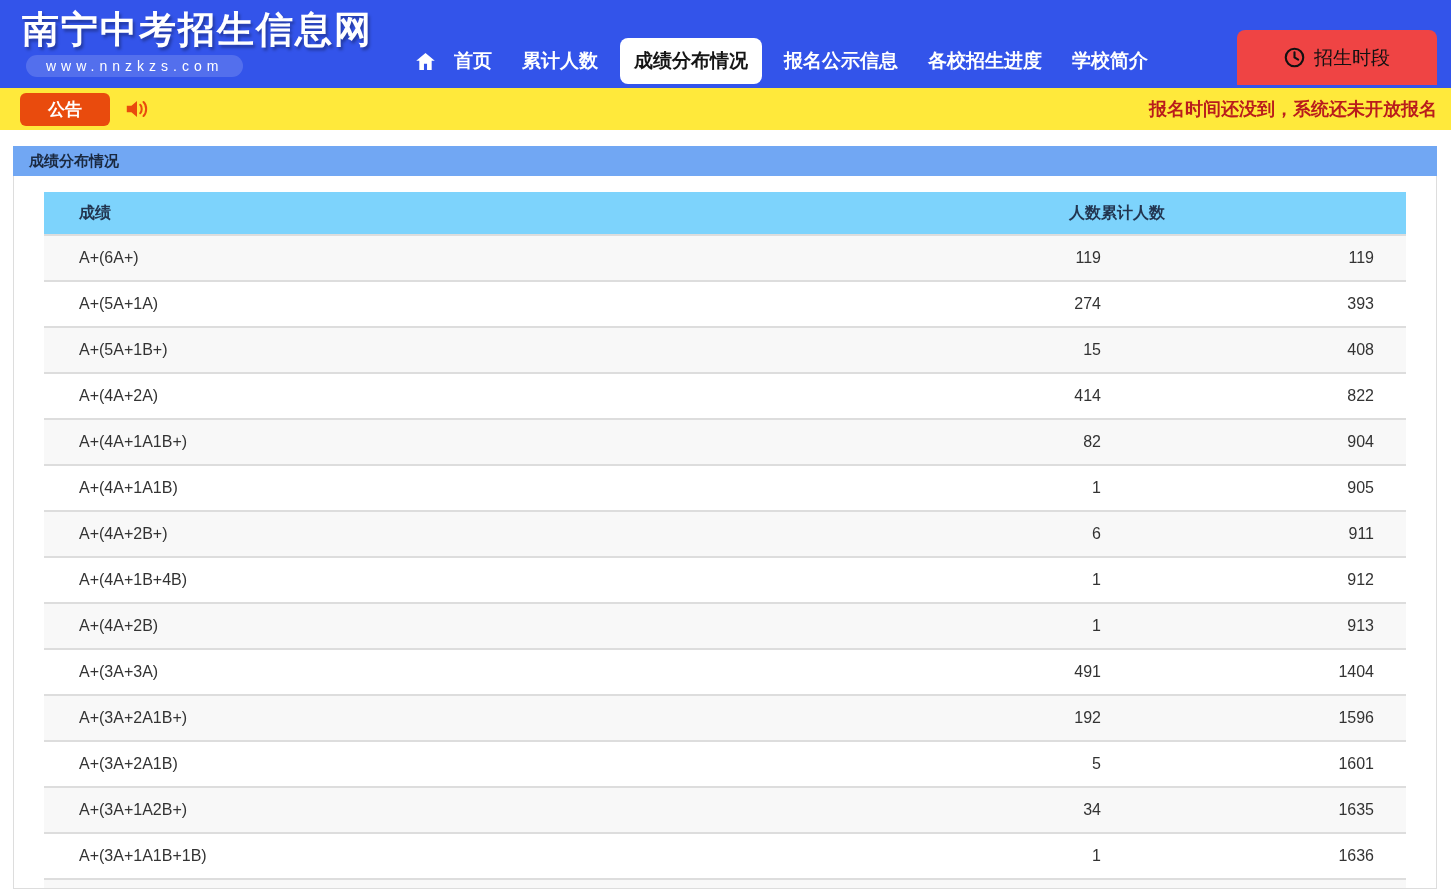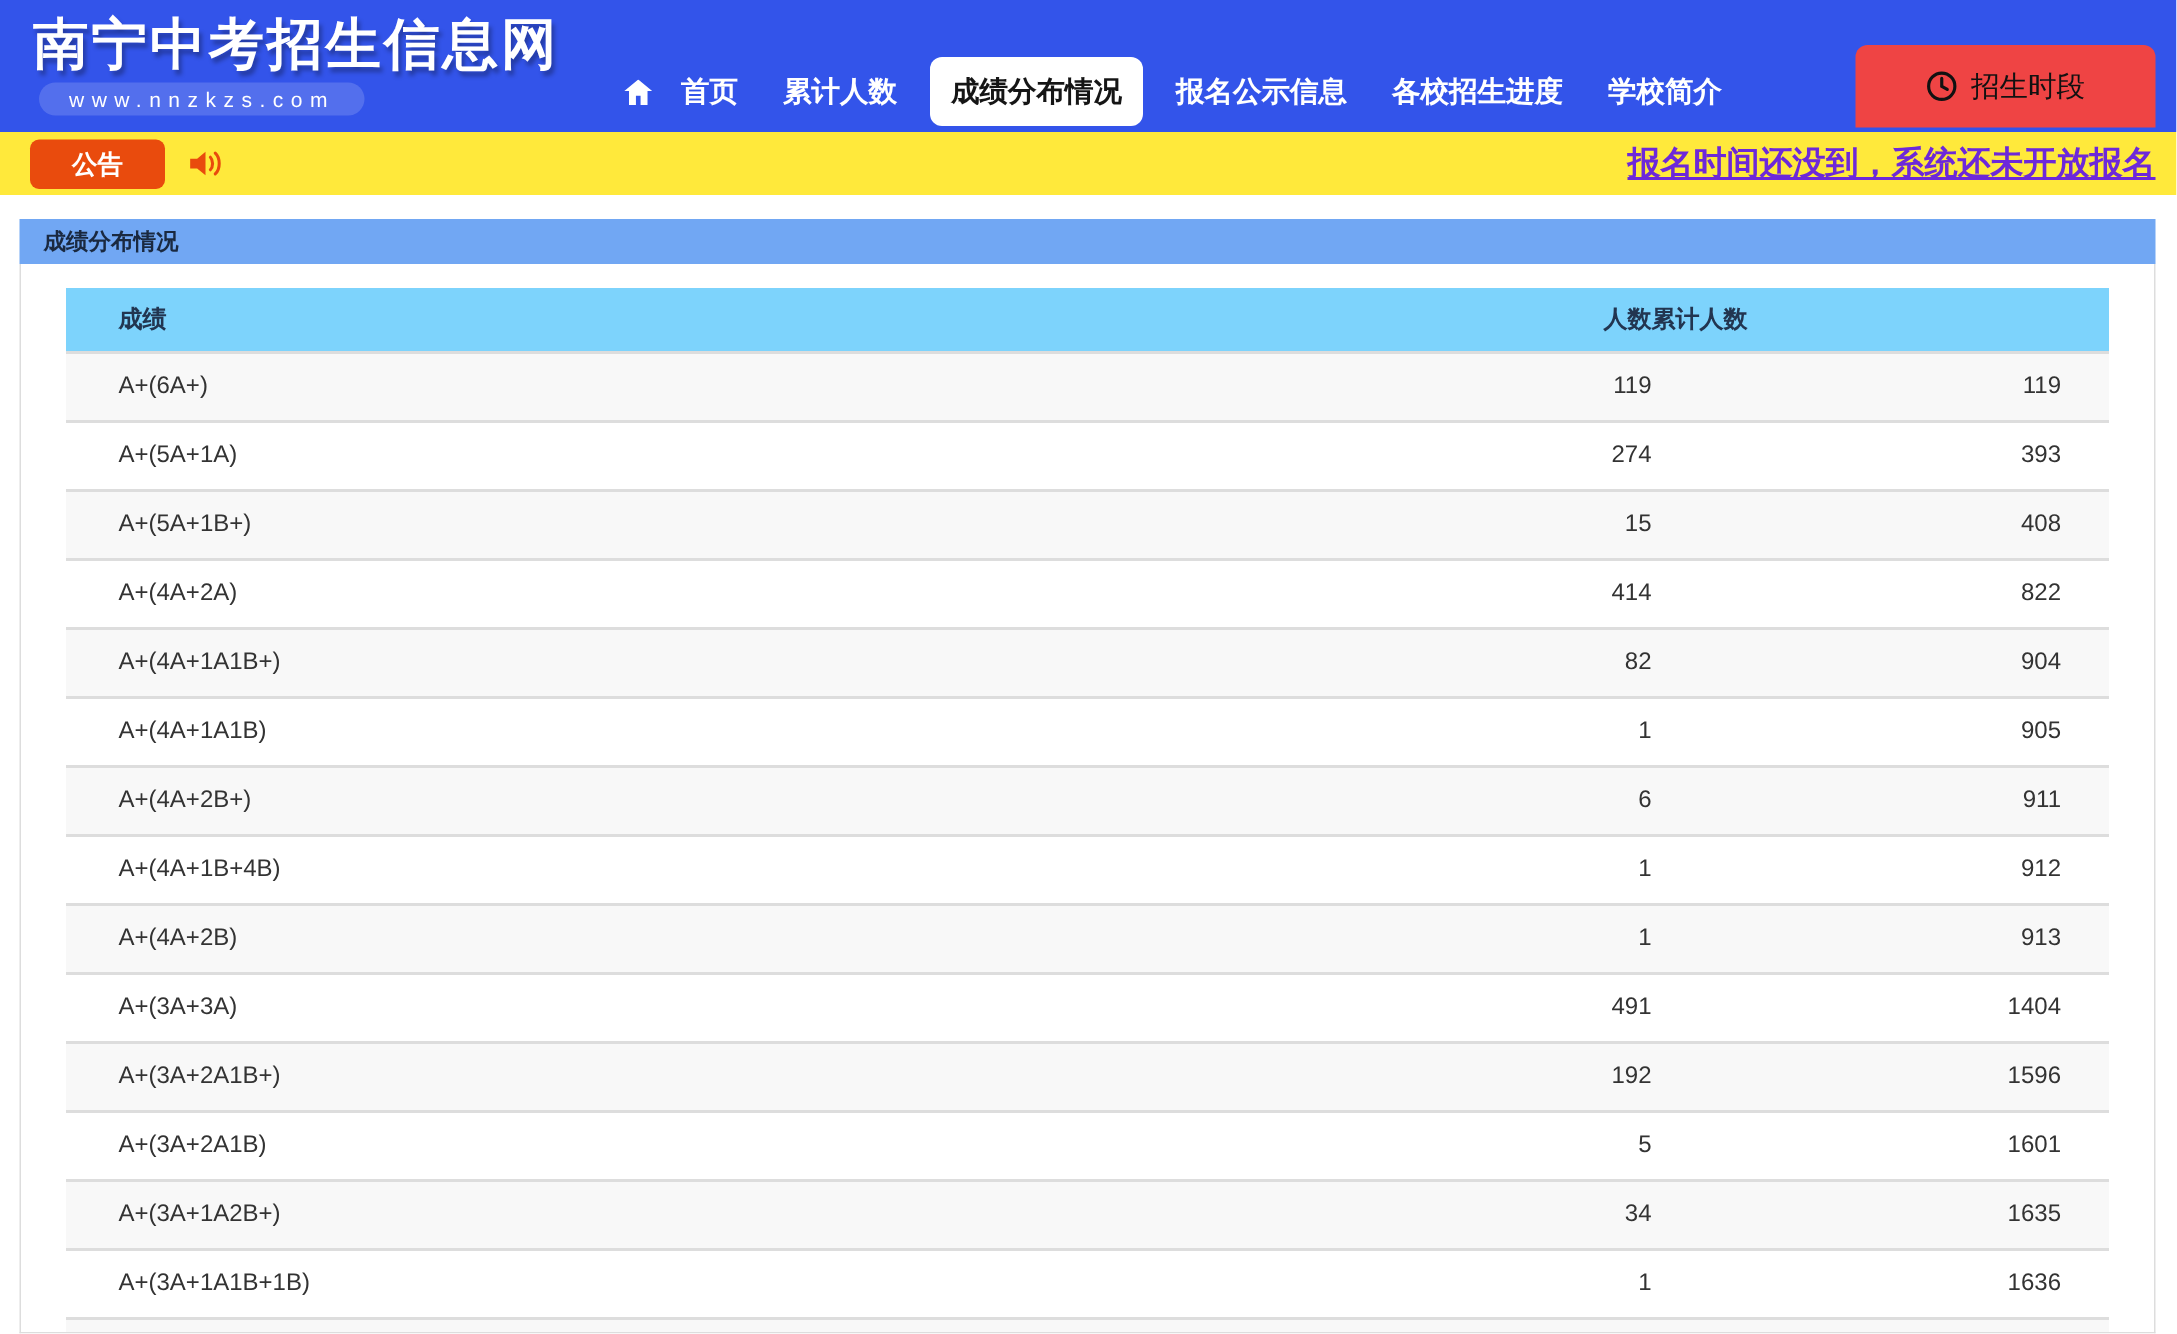--- a/index.html
+++ b/index.html
@@ -88,24 +88,23 @@
     background: #E94B0D;
     color: #fff;
     font-size: 17px;
     font-weight: bold;
     padding: 5px 28px;
     border-radius: 6px;
   }
   .speaker { margin-left: 14px; display: flex; align-items: center; }
   .notice-msg {
     margin-left: auto;
-    color: #6d28d9;
-    font-size: 22px;
-    font-weight: bold;
-    text-decoration: underline;
+    color: #b91c1c;
+    font-size: 18px;
+    font-weight: bold;
   }
 
   
   .panel { margin: 16px 14px 0 13px; }
   .panel-header {
     height: 30px;
     background: #71A7F3;
     display: flex;
     align-items: center;
     padding-left: 16px;

